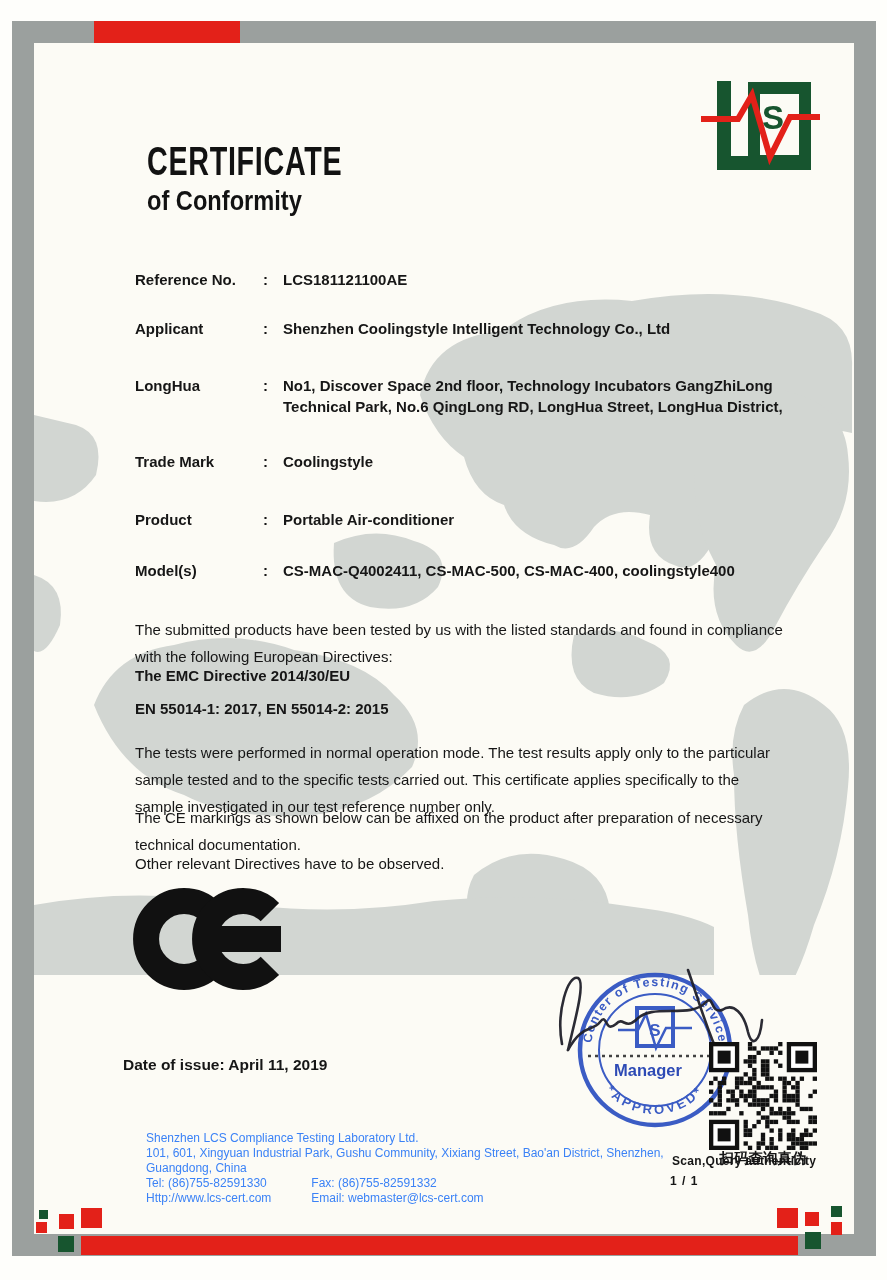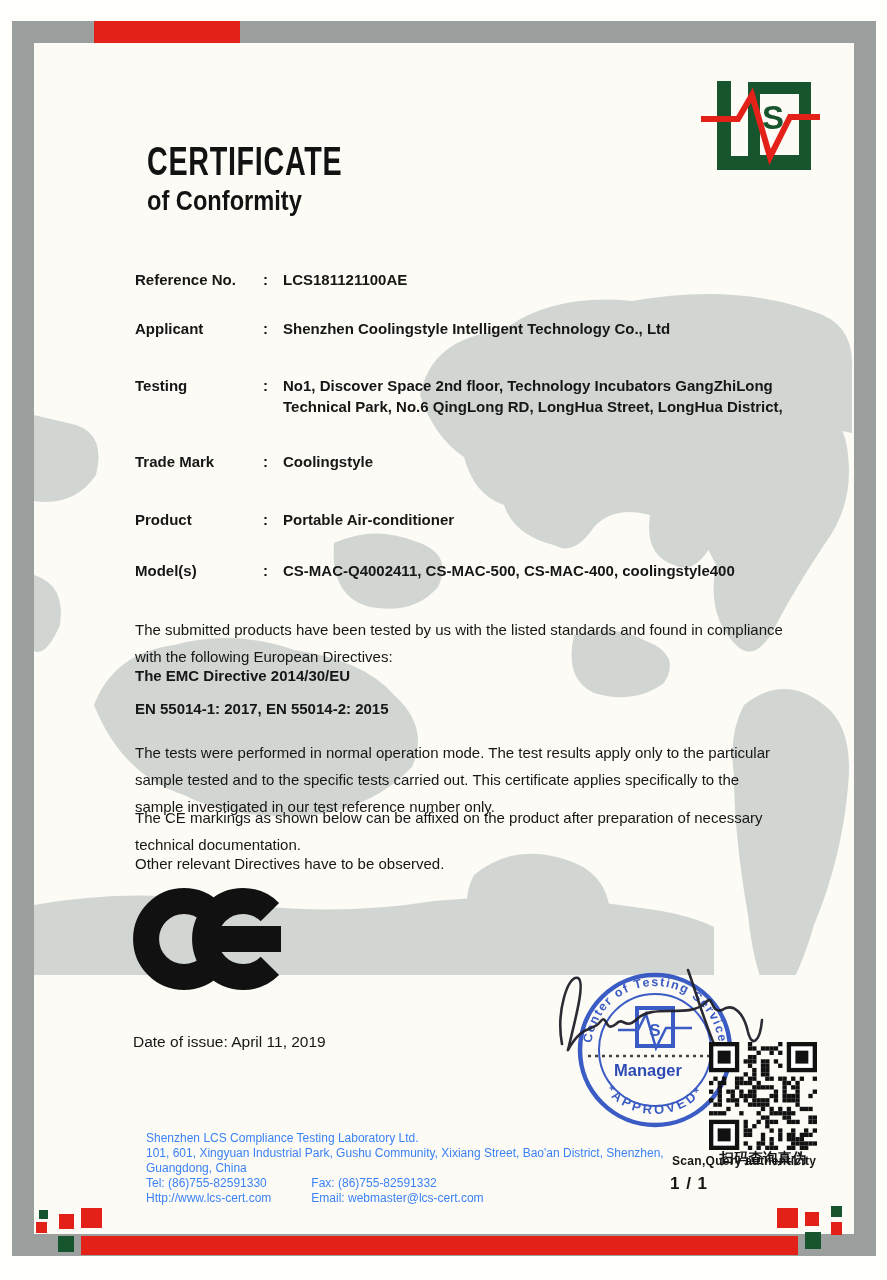--- a/index.html
+++ b/index.html
@@ -8,27 +8,27 @@
   .abs{position:absolute;}
   .frame{left:12px;top:21px;width:864px;height:1235px;border:22px solid #9ba09e;background:#fcfbf5;box-sizing:border-box;}
   .top-red{left:94px;top:21px;width:146px;height:22px;background:#e32119;}
   .map{left:34px;top:275px;}
   .title{left:147px;top:139px;font-size:41px;font-weight:bold;line-height:1.1;letter-spacing:1px;
          transform:scaleX(.70);transform-origin:0 0;white-space:nowrap;color:#121212;}
   .subtitle{left:147px;top:186px;font-size:27px;font-weight:bold;transform:scaleX(.875);transform-origin:0 0;white-space:nowrap;color:#121212;}
   .row{left:135px;display:grid;grid-template-columns:128px 20px 566px;font-size:15px;font-weight:bold;line-height:21px;}
   .para{left:135px;width:652px;font-size:15px;line-height:27px;}
   .para.b{font-weight:bold;}
-  .date{left:133px;font-size:15.5px;font-weight:normal;}
+  .date{left:123px;font-size:15.5px;font-weight:bold;margin-top:23px;}
   .qr-cap-zh{left:688px;top:1137px;width:150px;text-align:center;font-size:14.5px;font-weight:bold;margin-top:12px;}
   .qr-cap-en{left:672px;top:1154px;width:182px;font-size:12px;font-weight:bold;letter-spacing:.3px;}
   .footer{left:146px;top:1131px;font-size:12px;line-height:15px;color:#3b82f6;}
   .fcols span{display:inline-block;}
   .fcols .c1{width:162px;}
-  .page-num{left:670px;top:1174px;font-size:17px;font-weight:bold;letter-spacing:1px;}
+  .page-num{left:670px;top:1174px;font-size:12px;font-weight:bold;letter-spacing:1px;}
   .dec{position:absolute;}
   .dec.red{background:#e32119;}
   .dec.green{background:#17552f;}
 </style>
 </head>
 <body>
 
 <div class="sheet">
 
   <div class="abs frame"></div>
@@ -64,21 +64,21 @@
     <span>Reference No.</span>
     <span>:</span>
     <span>LCS181121100AE</span>
   </div>
   <div class="abs row" style="top:318px">
     <span>Applicant</span>
     <span>:</span>
     <span>Shenzhen Coolingstyle Intelligent Technology Co., Ltd</span>
   </div>
   <div class="abs row" style="top:375px">
-    <span>Testing</span>
+    <span>LongHua</span>
     <span>:</span>
     <span>
       <div>No1, Discover Space 2nd floor, Technology Incubators GangZhiLong</div>
       <div>Technical Park, No.6 QingLong RD, LongHua Street, LongHua District,</div>
     </span>
   </div>
   <div class="abs row" style="top:451px">
     <span>Trade Mark</span>
     <span>:</span>
     <span>Coolingstyle</span>

